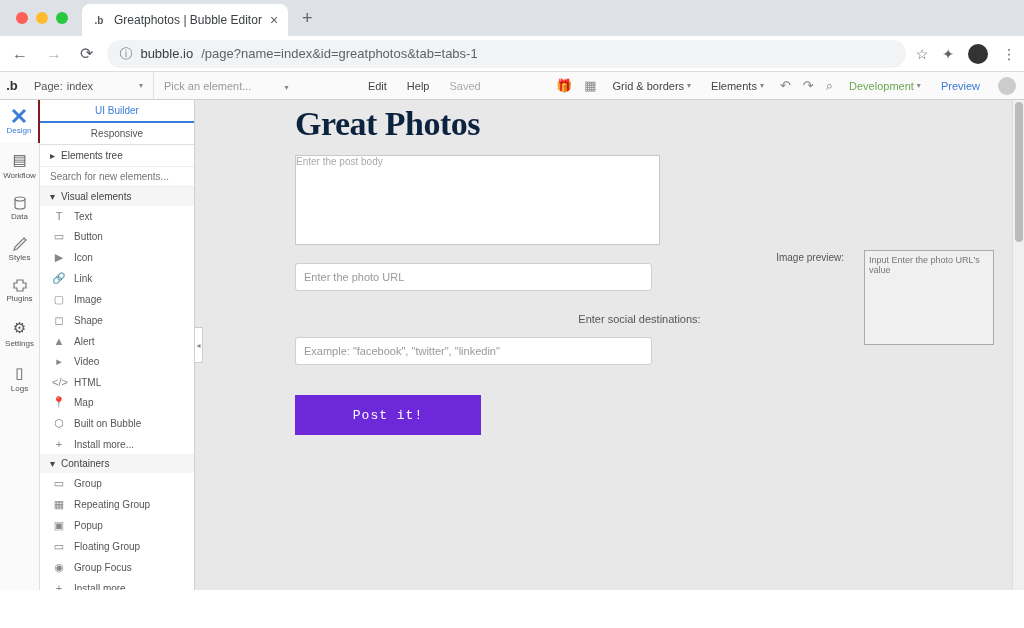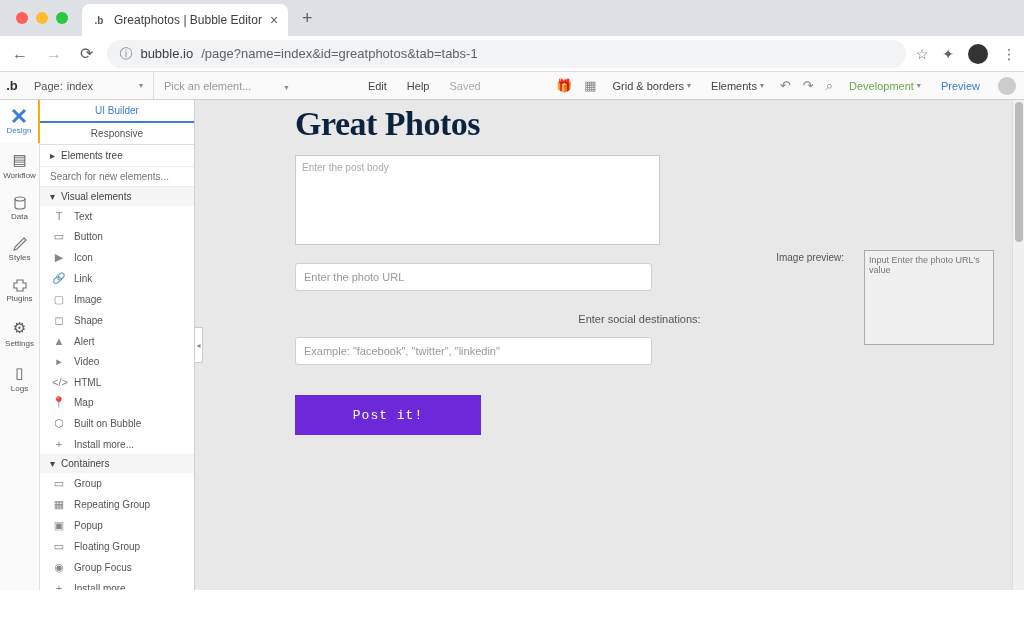--- a/index.html
+++ b/index.html
@@ -38,21 +38,21 @@
     .caret { font-size: 8px; color: #888; }
     .top-icon { color: #888; padding: 0 6px; font-size: 13px; }
     .profile-icon { width: 18px; height: 18px; border-radius: 50%; background: #ccc; margin: 0 8px; }
     
     
     .app-body { display: flex; height: 490px; }
     
     
     .icon-rail { width: 40px; background: #fafafa; border-right: 1px solid #e0e0e0; display: flex; flex-direction: column; }
     .rail-item { display: flex; flex-direction: column; align-items: center; padding: 8px 0; font-size: 8px; color: #555; cursor: pointer; }
-    .rail-item.active { background: #fff; color: #3b7dd8; border-right: 2px solid #eab308; margin-right: -1px; }
+    .rail-item.active { background: #fff; color: #3b7dd8; border-right: 2px solid #7f1d1d; margin-right: -1px; }
     .rail-icon { font-size: 15px; margin-bottom: 2px; }
     
     
     .elements-panel { width: 155px; background: #fff; border-right: 1px solid #d0d0d0; display: flex; flex-direction: column; overflow: hidden; font-size: 11px; }
     .panel-tabs { display: flex; border-bottom: 1px solid #e0e0e0; flex-direction: column; }
     .panel-tab { flex: 1; text-align: center; padding: 5px 0; font-size: 10px; color: #555; cursor: pointer; }
     .panel-tab.active { color: #3b7dd8; border-bottom: 2px solid #3b7dd8; }
     .tree-header { padding: 5px 10px; display: flex; align-items: center; gap: 6px; border-bottom: 1px solid #eee; font-size: 10px; color: #444; }
     .search-box-panel { border: none; border-bottom: 1px solid #eee; padding: 4px 10px; width: 100%; font-size: 10px; color: #999; background: #fff; outline: none; }
     .section-header { padding: 4px 10px; display: flex; align-items: center; gap: 6px; background: #f5f5f5; font-size: 10px; color: #444; }
@@ -61,21 +61,21 @@
     
     
     .canvas-area { flex: 1; background: #e8e8e8; position: relative; overflow: auto; }
     .canvas-handle { position: absolute; left: 0; top: 50%; transform: translateY(-50%); width: 8px; height: 36px; background: #fff; border: 1px solid #ccc; border-left: none; display: flex; align-items: center; justify-content: center; font-size: 8px; color: #888; z-index: 2; }
     .scrollbar-right { position: absolute; right: 0; top: 0; width: 12px; height: 100%; background: #f0f0f0; border-left: 1px solid #ddd; }
     .sb-thumb { background: #bbb; width: 8px; margin: 2px auto; height: 140px; border-radius: 4px; }
     
     
     .page-preview { margin: 0 40px 0 100px; padding-top: 5px; }
     .page-title { font-family: Liberation Serif, serif; font-size: 34px; font-weight: 900; color: #0c2340; letter-spacing: -0.5px; margin-bottom: 12px; }
-    .textarea-box { width: 365px; height: 90px; background: #fff; border: 1px solid #c8c8c8; padding: 6px; font-size: 10px; color: #aaa; margin-bottom: 18px; }
+    .textarea-box { width: 365px; height: 90px; background: #fff; border: 1px solid #c8c8c8; font-size: 10px; color: #aaa; margin-bottom: 18px; }
     .input-box { width: 357px; height: 28px; background: #fff; border: 1px solid #d0d0d0; border-radius: 3px; padding: 0 8px; font-size: 11px; color: #999; display: flex; align-items: center; }
     .field-label { font-size: 11px; color: #555; margin: 22px 0 12px 0; text-align: center; }
     .post-btn { margin-top: 30px; width: 186px; height: 40px; background: #6d28d9; color: #fff; display: flex; align-items: center; justify-content: center; font-size: 13px; letter-spacing: 1px; cursor: pointer; font-family: Liberation Mono, monospace; }
     
     .preview-panel { position: absolute; top: 150px; right: 30px; display: flex; gap: 20px; align-items: flex-start; font-size: 10px; color: #555; }
     .preview-label { padding-top: 2px; }
     .preview-box { width: 130px; height: 95px; background: #f0f0f0; border: 1px solid #aaa; padding: 4px; font-size: 9px; color: #777; }
     
     svg { display: block; }
   </style>

